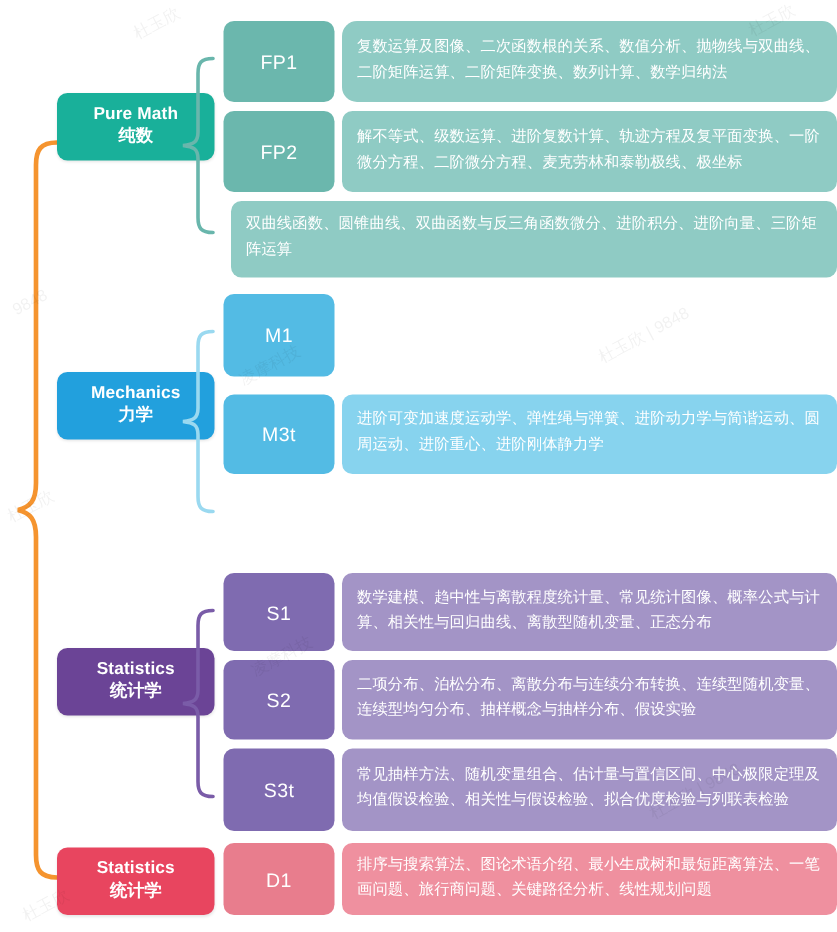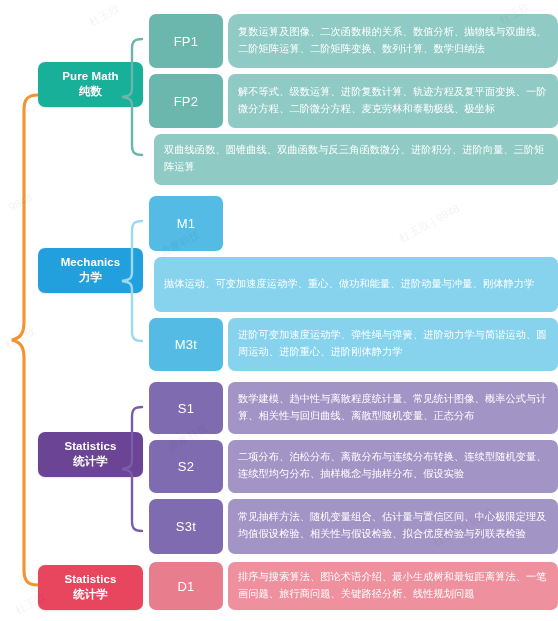--- a/index.html
+++ b/index.html
@@ -170,21 +170,20 @@
       <svg width="28" height="126" viewBox="0 0 28 126" fill="none" xmlns="http://www.w3.org/2000/svg">
         <path d="M24 3 C16 3 14 6 14 13 L14 54 C14 61 11 62 4 63 C11 64 14 65 14 72 L14 113 C14 120 16 123 24 123" stroke="#9ad9f0" stroke-width="2.4" stroke-linecap="round" fill="none"></path>
       </svg>
     </div>
 
     <div class="rows" style="top:0;">
       <div class="row">
         <div class="code-box" style="background:#53bbe4;height:55px;">M1</div>
       </div>
       <div class="row">
-        <div class="desc-box" style="background:#87d3ee;width:330px;height:55px;">抛体运动、可变加速度运动学、重心、做功和能量、进阶动量与冲量、刚体静力学</div>
       </div>
       <div class="row">
         <div class="code-box" style="background:#53bbe4;height:53px;">M3t</div>
         <div class="desc-box" style="background:#87d3ee;width:330px;height:53px;">进阶可变加速度运动学、弹性绳与弹簧、进阶动力学与简谐运动、圆周运动、进阶重心、进阶刚体静力学</div>
       </div>
     </div>
   </div>
 
   <div class="group" style="top:382px;">
     <div class="cat-label" id="label-stat" style="top: 50px; background: rgb(107, 68, 150);">

